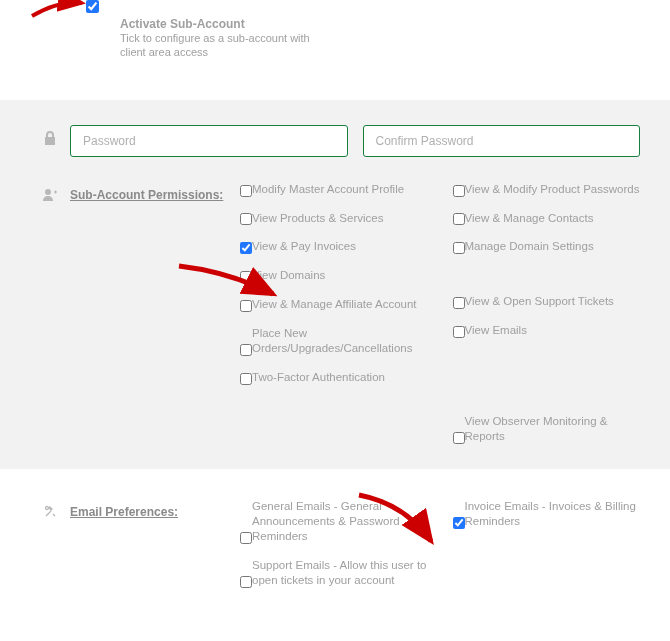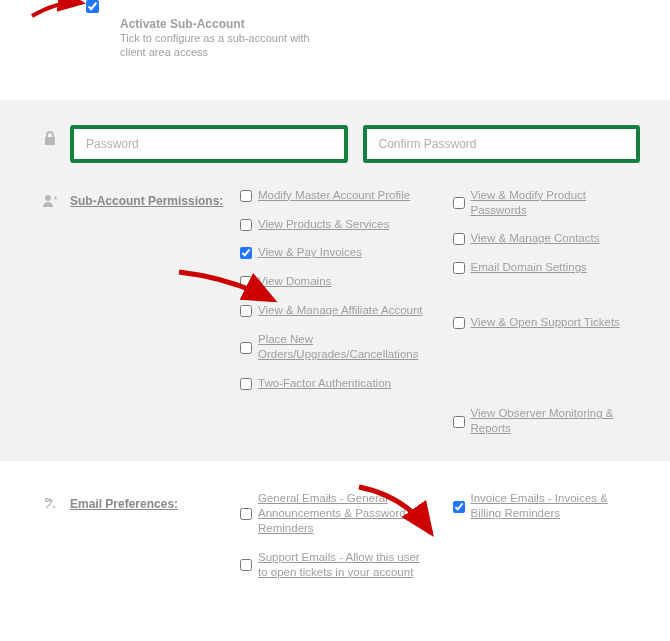--- a/index.html
+++ b/index.html
@@ -40,31 +40,31 @@
     margin-top: 20px;
   }
   .row { display: flex; align-items: flex-start; margin-bottom: 25px; }
   .icon-col { width: 40px; flex: 0 0 40px; color: #b8b8b8; display:flex; justify-content:center; padding-top:6px;}
   .label-col { width: 170px; flex: 0 0 170px; font-weight: bold; color: #8a8a8a; font-size: 12px; padding-top:6px;text-decoration:underline;}
   .content-col { flex: 1; display: flex; gap: 15px; }
 
   .input {
     flex: 1;
     padding: 8px 12px;
-    border: 4px solid #15803d;
+    border: 1px solid #15803d;
     border-radius: 3px;
     font-size: 12px;
     color: #777;
     background: #fff;
   }
   .input::placeholder { color: #b0b0b0; }
 
   .perm-cols { flex: 1; display: flex; gap: 25px; }
   .perm-col { flex: 1; display: flex; flex-direction: column; gap: 14px; }
-  .perm-item { display: flex; align-items: center; gap: 6px; line-height: 1.3; text-decoration: underline; }
+  .perm-item { display: flex; align-items: flex-end; line-height: 1.3; }
   .perm-item input[type="checkbox"] { margin-top: 1px; width: 12px; height: 12px; flex-shrink:0;}
   .perm-item label { color: #a0a0a0; font-size: 11.5px; }
 
   .pref-section { padding: 30px 30px 30px 30px; position:relative;}
 
   input[type="checkbox"] { accent-color: #2176ff; }
   svg { display:block; }
 
   
   .arrow { position: absolute; pointer-events: none; }
@@ -153,26 +153,30 @@
             <div class="perm-item">
               <input type="checkbox" style="">
               <label>View &amp; Modify Product Passwords</label>
             </div>
             <div class="perm-item">
               <input type="checkbox" style="">
               <label>View &amp; Manage Contacts</label>
             </div>
             <div class="perm-item">
               <input type="checkbox" style="">
-              <label>Email Domain Settings</label>
+              <label>Manage Domain Settings</label>
             </div>
             <div style="height: 12px;"></div>
             <div class="perm-item">
               <input type="checkbox" style="">
               <label>View &amp; Open Support Tickets</label>
+            </div>
+            <div class="perm-item">
+              <input type="checkbox" style="">
+              <label>View Emails</label>
             </div>
             <div style="height: 48px;"></div>
             <div class="perm-item">
               <input type="checkbox" style="">
               <label>View Observer Monitoring &amp; Reports</label>
             </div>
           </div>
       </div>
     </div>
   </div>

